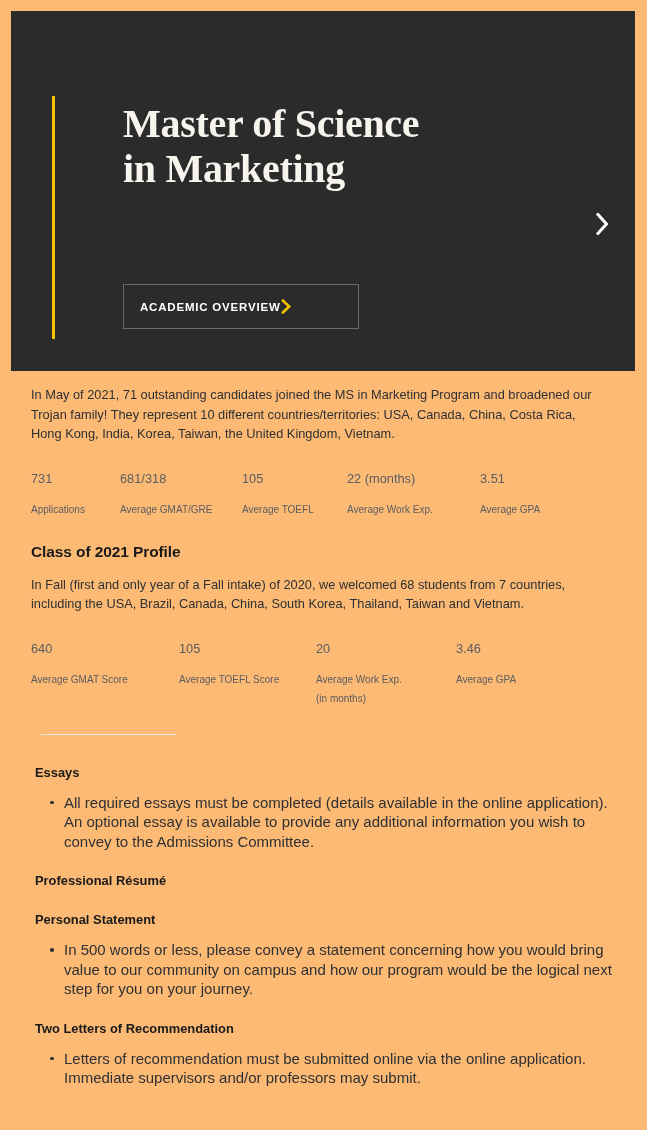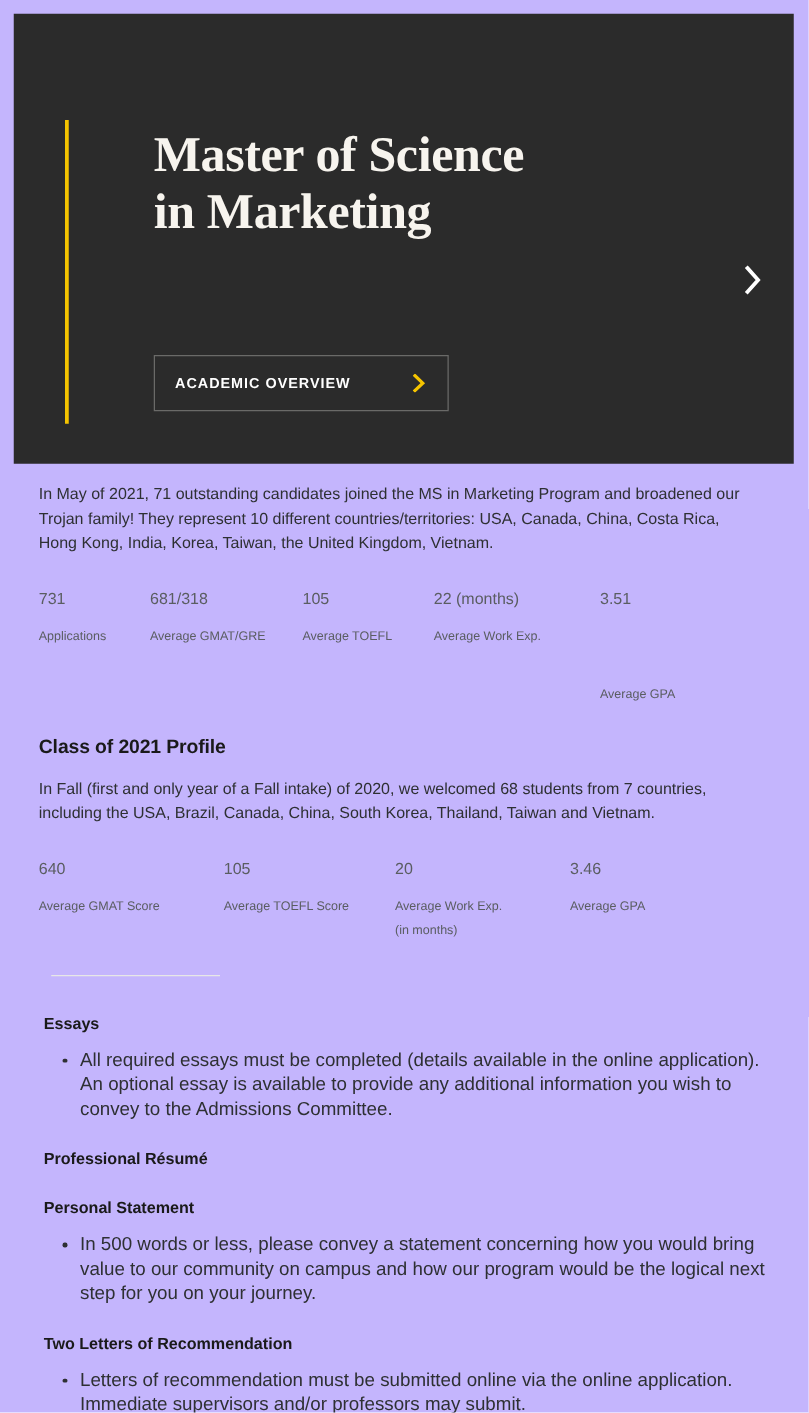--- a/index.html
+++ b/index.html
@@ -9,21 +9,21 @@
     height: 1130px;
     background: #ffffff;
     font-family: "Liberation Sans", sans-serif;
     overflow: hidden;
   }
 
   .page {
     position: relative;
     width: 647px;
     height: 1130px;
-    background: #c4b5fd;
+    background: #fdba74;
   }
 
   
   .hero {
     position: absolute;
     left: 11px;
     top: 11px;
     width: 624px;
     height: 360px;
     background: #2b2b2b;
@@ -59,21 +59,20 @@
   .hero-cta {
     position: absolute;
     left: 112px;
     top: 273px;
     width: 236px;
     height: 45px;
     border: 1px solid #6a6a68;
     background: transparent;
     display: flex;
     align-items: center;
-    justify-content: space-between;
     padding: 0 17px 0 16px;
     cursor: pointer;
   }
   .hero-cta-label {
     color: #ffffff;
     font-size: 11.5px;
     font-weight: bold;
     letter-spacing: 0.8px;
     font-family: "Liberation Sans", sans-serif;
   }
@@ -141,21 +140,21 @@
     line-height: 19px;
     margin-top: 13px;
   }
   .stat-label .sub { display: block; }
 
   
   .r22 .s0 { width: 89px; }
   .r22 .s1 { width: 122px; }
   .r22 .s2 { width: 105px; }
   .r22 .s3 { width: 133px; }
-  .r22 .s4 { width: 90px; gap: 46px; }
+  .r22 .s4 { width: 90px; }
 
   .r21 .s0 { width: 148px; }
   .r21 .s1 { width: 137px; }
   .r21 .s2 { width: 140px; }
   .r21 .s3 { width: 100px; }
 
   .divider {
     margin-top: 26px;
     margin-left: 10px;
     width: 135px;

